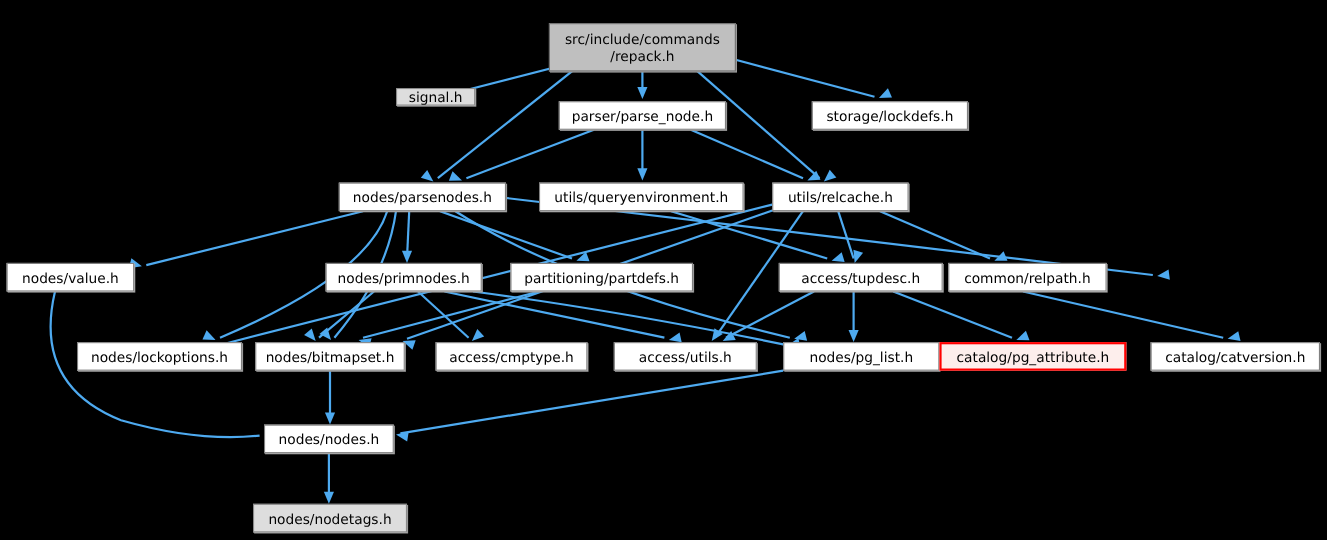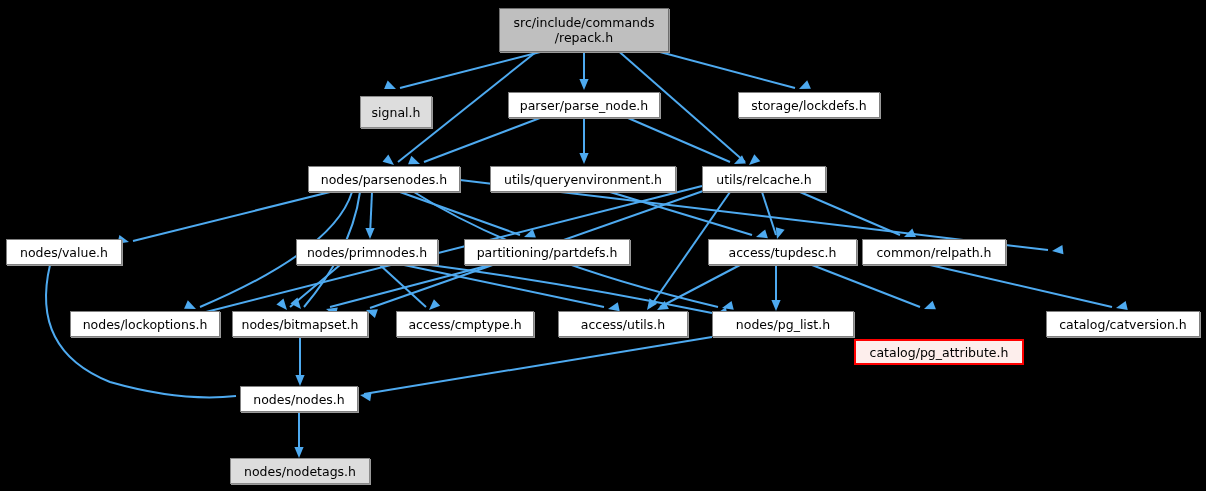--- a/index.html
+++ b/index.html
@@ -128,36 +128,36 @@
       <path class="edge-line" d="M 50,265 Q 30,350 110,382 Q 180,402 236,396"></path>
       <polygon class="edge-head" points="0,0 -11,4.6 -11,-4.6" transform="translate(240,395) rotate(173)"></polygon>
       <path class="edge-line" d="M 300,337 L 300,382"></path>
       <polygon class="edge-head" points="0,0 -11,4.6 -11,-4.6" transform="translate(300,386) rotate(90)"></polygon>
       <path class="edge-line" d="M 712,337 L 364,394"></path>
       <polygon class="edge-head" points="0,0 -11,4.6 -11,-4.6" transform="translate(360,395) rotate(189)"></polygon>
       <path class="edge-line" d="M 299,412 L 299,454"></path>
       <polygon class="edge-head" points="0,0 -11,4.6 -11,-4.6" transform="translate(299,458) rotate(90)"></polygon>
     </svg>
   <div id="node-layer">
-      <div class="node-box fill-gray" style="left: 499px; top: 8px; width: 170px; height: 44px;">src/include/commands
+      <div class="node-box fill-gray" style="left: 499px; top: 21px; width: 170px; height: 44px;">src/include/commands
 /repack.h</div>
-      <div class="node-box fill-lightgray" style="left: 360px; top: 96px; width: 72px; height: 32px;">signal.h</div>
+      <div class="node-box fill-lightgray" style="left: 360px; top: 80px; width: 72px; height: 16px;">signal.h</div>
       <div class="node-box" style="left: 508px; top: 92px; width: 152px; height: 26px;">parser/parse_node.h</div>
       <div class="node-box" style="left: 738px; top: 92px; width: 142px; height: 26px;">storage/lockdefs.h</div>
       <div class="node-box" style="left: 308px; top: 166px; width: 152px; height: 26px;">nodes/parsenodes.h</div>
       <div class="node-box" style="left: 490px; top: 166px; width: 186px; height: 26px;">utils/queryenvironment.h</div>
       <div class="node-box" style="left: 702px; top: 166px; width: 124px; height: 26px;">utils/relcache.h</div>
       <div class="node-box" style="left: 6px; top: 239px; width: 116px; height: 26px;">nodes/value.h</div>
       <div class="node-box" style="left: 296px; top: 239px; width: 142px; height: 26px;">nodes/primnodes.h</div>
       <div class="node-box" style="left: 464px; top: 239px; width: 166px; height: 26px;">partitioning/partdefs.h</div>
       <div class="node-box" style="left: 708px; top: 239px; width: 149px; height: 26px;">access/tupdesc.h</div>
       <div class="node-box" style="left: 862px; top: 239px; width: 144px; height: 26px; text-align: center;">common/relpath.h</div>
       <div class="node-box" style="left: 54px; top: 311px; width: 150px; height: 26px; margin-left: 16px;">nodes/lockoptions.h</div>
       <div class="node-box" style="left: 232px; top: 311px; width: 136px; height: 26px;">nodes/bitmapset.h</div>
       <div class="node-box" style="left: 396px; top: 311px; width: 138px; height: 26px;">access/cmptype.h</div>
       <div class="node-box" style="left: 558px; top: 311px; width: 130px; height: 26px;">access/utils.h</div>
       <div class="node-box" style="left: 712px; top: 311px; width: 142px; height: 26px;">nodes/pg_list.h</div>
-      <div class="node-box highlight-red" style="left: 854px; top: 311px; width: 170px; height: 26px; margin-top: 28px;">catalog/pg_attribute.h</div>
+      <div class="node-box highlight-red" style="left: 854px; top: 311px; width: 170px; height: 26px;">catalog/pg_attribute.h</div>
       <div class="node-box" style="left: 1046px; top: 311px; width: 154px; height: 26px;">catalog/catversion.h</div>
       <div class="node-box" style="left: 240px; top: 386px; width: 118px; height: 26px;">nodes/nodes.h</div>
       <div class="node-box fill-lightgray" style="left: 230px; top: 458px; width: 140px; height: 26px;">nodes/nodetags.h</div>
     </div>
 </div>
 
 </body></html>

